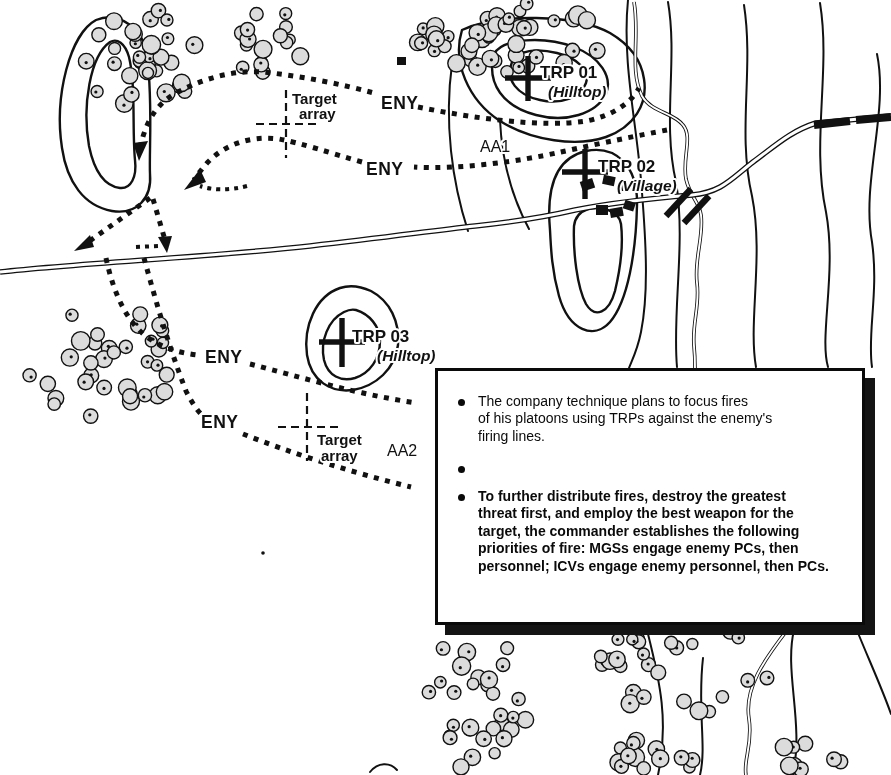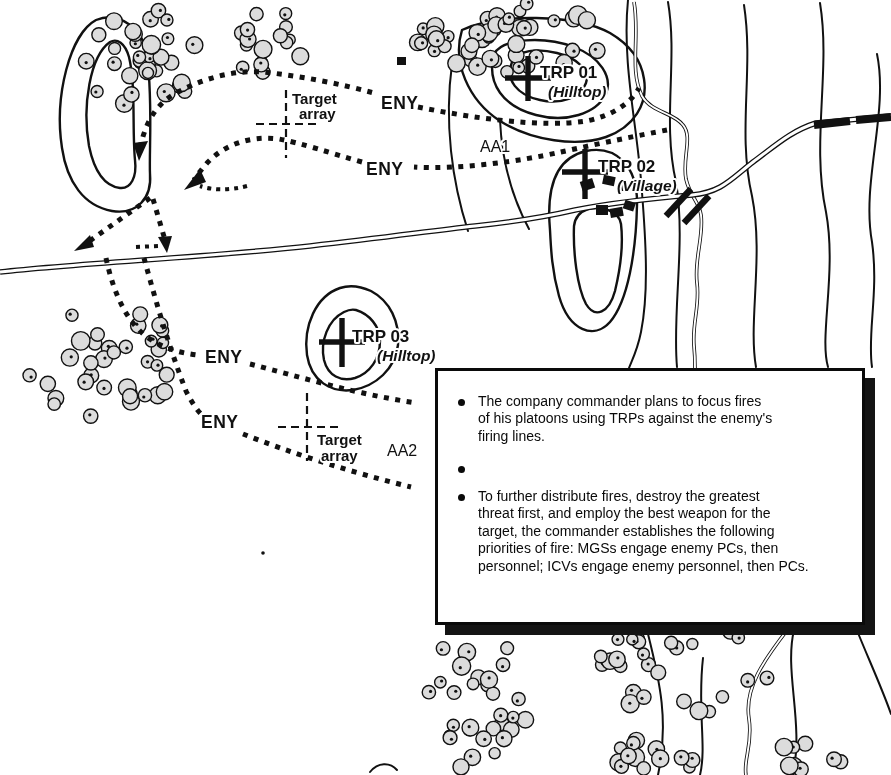--- a/index.html
+++ b/index.html
@@ -32,21 +32,21 @@
   .ta{font-size:15px;font-weight:bold;}
 
   
   #info-box{position:absolute;left:435px;top:368px;width:430px;height:257px;
             box-sizing:border-box;background:#fff;border:3px solid #0a0a0a;
             box-shadow:10px 10px 0 0 #141414;padding:22px 12px 0 20px;}
   #info-box ul{list-style:none;margin:0;padding:0;}
   #info-box li{display:flex;gap:13px;margin-bottom:15px;}
   .blt{flex:0 0 auto;width:7px;height:7px;border-radius:50%;background:#0a0a0a;margin-top:6px;}
   .btxt{font-size:14px;line-height:1.24;color:#0a0a0a;white-space:pre-line;}
-  .btxt.bold{font-weight:normal;}
+  .btxt.bold{font-weight:bold;}
 </style>
 </head>
 <body>
 
 <div id="stage">
 <svg id="map" width="891" height="775" viewBox="0 0 891 775" xmlns="http://www.w3.org/2000/svg">
 
   <g>
     <path class="contour" d="M 628 0 C 622 60 636 120 641 180 C 646 240 649 292 641 332 C 637 352 631 362 629 368"></path>
     <path class="contour" d="M 668 2 C 678 60 662 122 676 182 C 686 242 672 312 677 367"></path>
@@ -500,21 +500,21 @@
       <tspan x="317" y="445">Target</tspan>
       <tspan x="321" y="461">array</tspan>
     </text>
   </g>
 </svg>
 
 <div id="info-box">
   <ul id="bullet-list">
         <li>
           <span class="blt"></span>
-          <span class="btxt">The company  commander plans to focus fires
+          <span class="btxt">The company  technique plans to focus fires
 of his platoons using TRPs against the enemy's
 firing lines.</span>
         </li>
         <li>
           <span class="blt"></span>
         </li>
         <li>
           <span class="blt"></span>
           <span class="btxt bold">To further distribute fires, destroy the greatest
 threat first, and employ the best weapon for the

